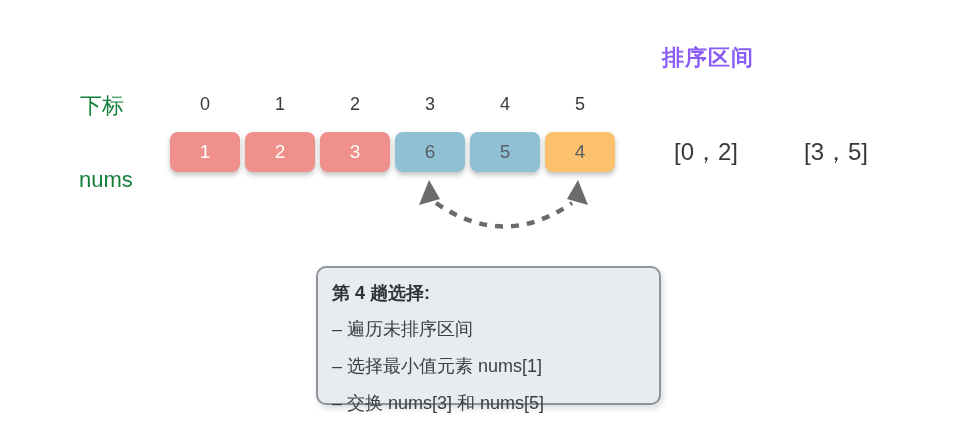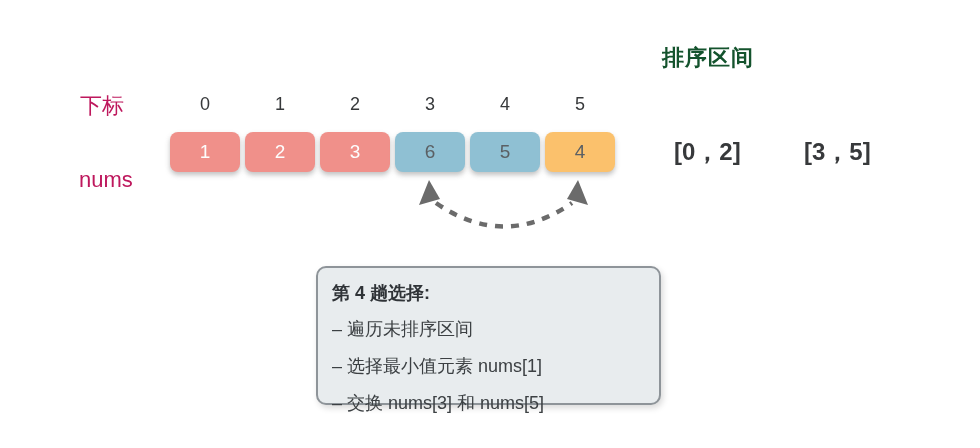--- a/index.html
+++ b/index.html
@@ -15,44 +15,44 @@
     background: #ffffff;
     overflow: hidden;
   }
 
   
   .col-header {
     position: absolute;
     top: 43px;
     font-size: 22px;
     font-weight: 700;
-    color: #14532d;
+    color: #8b5cf6;
     letter-spacing: 1px;
     white-space: nowrap;
   }
   .col-header.sorted   { left: 662px; }
   .col-header.unsorted { left: 789px; }
 
   .interval-value {
     position: absolute;
     top: 136px;
     font-size: 24px;
-    font-weight: 700;
+    font-weight: 400;
     color: #37393b;
     white-space: nowrap;
   }
   .interval-value.sorted   { left: 674px; }
   .interval-value.unsorted { left: 804px; }
 
   
   .row-label {
     position: absolute;
     font-size: 22px;
     font-weight: 500;
-    color: #be185d;
+    color: #15803d;
     white-space: nowrap;
   }
   .row-label.index-label { left: 80px; top: 91px; }
   .row-label.nums-label  { left: 79px; top: 139px; margin-top: 28px; }
 
   
   .index-num {
     position: absolute;
     top: 94px;
     width: 70px;

